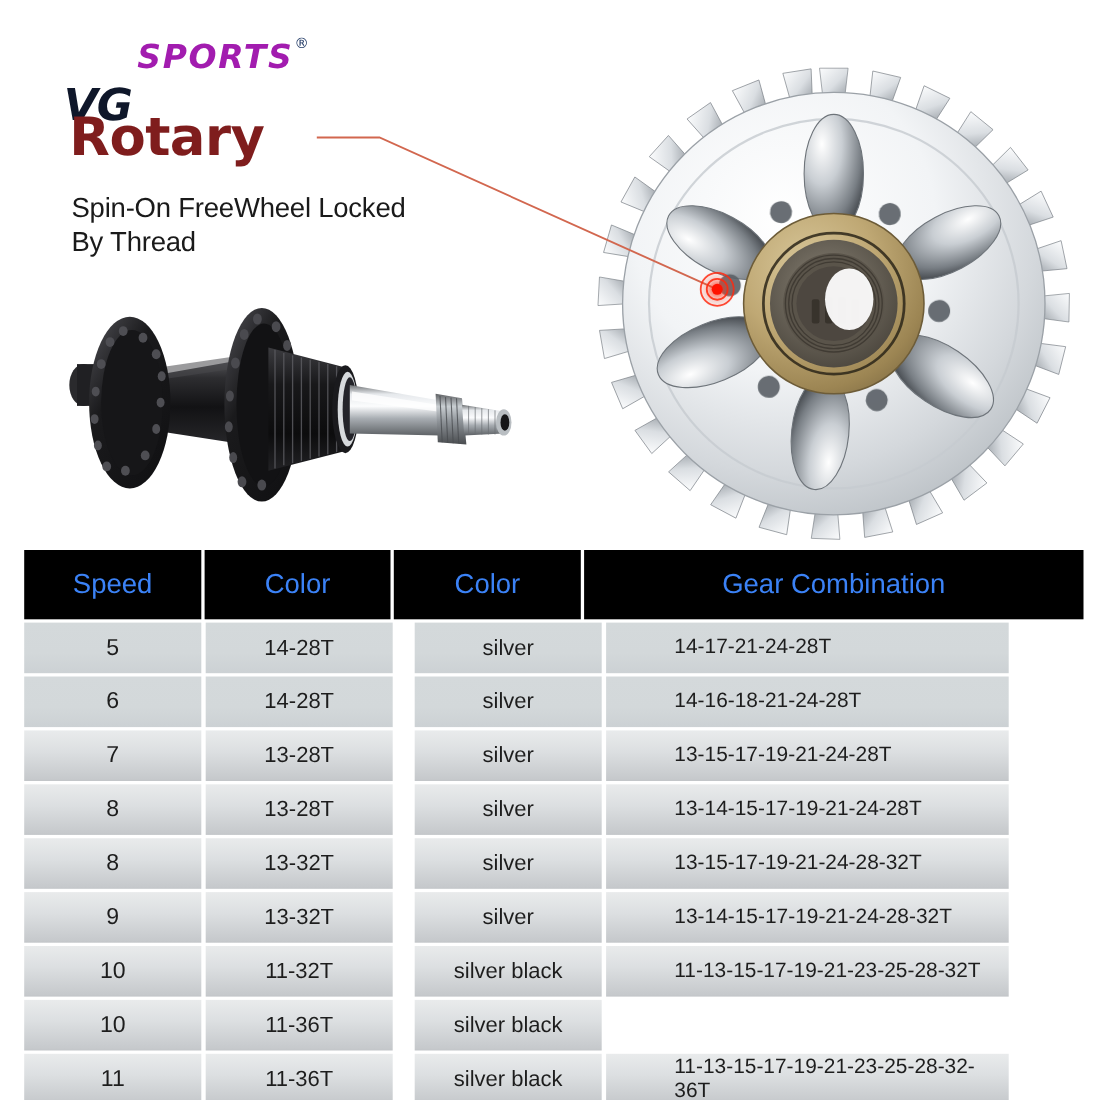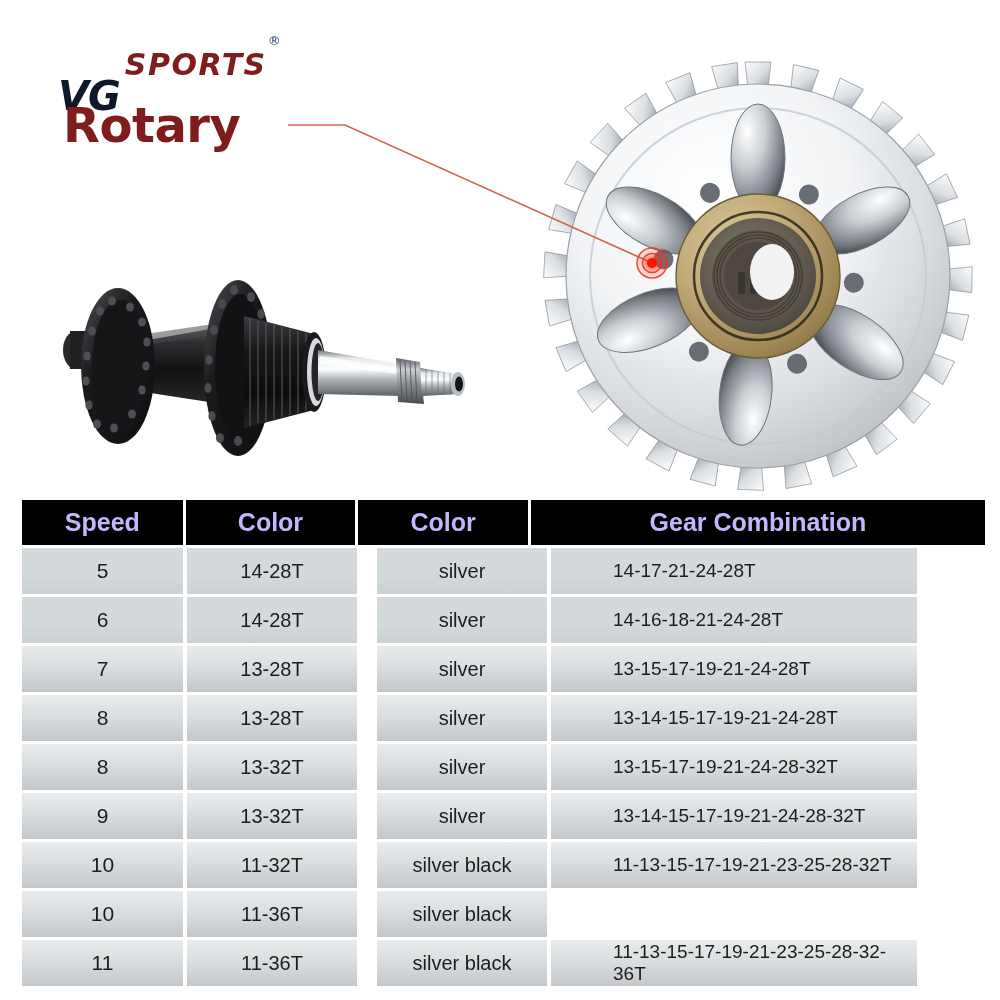--- a/index.html
+++ b/index.html
@@ -19,22 +19,22 @@
     font-size: 40px; line-height: 42px;
     letter-spacing: -1px;
     color: #0f172a;
     margin-top: 48px;
   }
   .logo-sports {
     font-family: "DejaVu Sans", sans-serif;
     font-weight: 700; font-style: italic;
     font-size: 30px; line-height: 30px;
     letter-spacing: 1.5px;
-    color: #7f1d1d;
-    margin-left: 5px; margin-top: 23px;
+    color: #a21caf;
+    margin-left: 5px; margin-top: 11px;
   }
   .logo-reg {
     font-family: "DejaVu Sans", sans-serif;
     font-size: 13px; color: #1F3864;
     margin-left: 1px; margin-top: 6px;
   }
 
   
   .headline {
     position: absolute; left: 63px; top: 97px;
@@ -69,22 +69,22 @@
     color: #1d1d1d;
     font-size: 20px;
     height: 46px;
   }
   .c1 { width: 161px; }
   .c2 { width: 170px; margin-left: 4px; }
   .c3 { width: 170px; margin-left: 20px; }
   .c4 { width: 366px; margin-left: 4px; }
 
   .hrow .cell {
-    background: #000000; color: #c4b5fd;
-    font-size: 25px; height: 45px; font-weight: bold;
+    background: #000000; color: #3b82f6;
+    font-size: 25px; height: 63px;
   }
   .hrow .c1 { width: 161px; }
   .hrow .c2 { width: 170px; margin-left: 3px; }
   .hrow .c3 { width: 170px; margin-left: 3px; }
   .hrow .c4 { width: 455px; margin-left: 3px; }
 
   .drow .cell {
     background: linear-gradient(to bottom, #e9ebec 0%, #dcdfe1 42%, #c6c9cc 96%, #c2c5c8 100%);
   }
   .drow .c4 { justify-content: flex-start; padding-left: 62px; font-size: 19px; }
@@ -102,20 +102,22 @@
 
 <div id="page">
 
   <div class="logo">
     <span class="logo-vg">VG</span>
     <span class="logo-sports">SPORTS</span>
     <span class="logo-reg">®</span>
   </div>
 
   <div class="headline">Rotary</div>
+  <div class="subhead">Spin-On FreeWheel Locked
+By Thread</div>
 
   <div class="hub">
     <svg viewBox="0 0 420 252" width="420" height="252">
       <defs>
         <linearGradient id="hubBody" x1="0" y1="0" x2="0" y2="1">
           <stop offset="0%" stop-color="#5a5a5e"></stop>
           <stop offset="22%" stop-color="#2d2d30"></stop>
           <stop offset="55%" stop-color="#121214"></stop>
           <stop offset="100%" stop-color="#28282b"></stop>
         </linearGradient>

